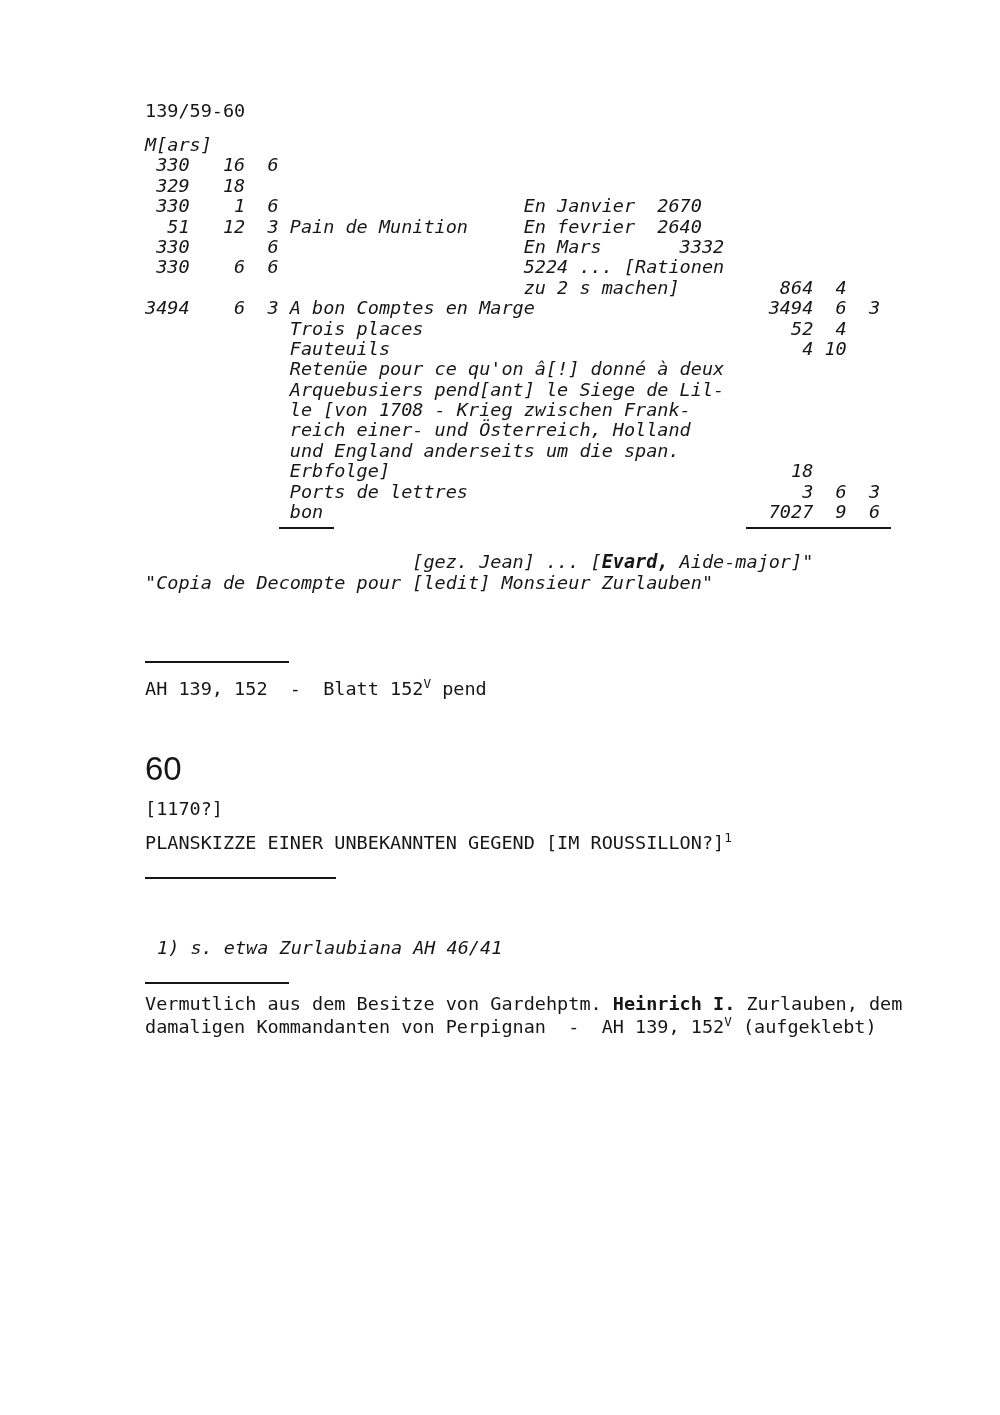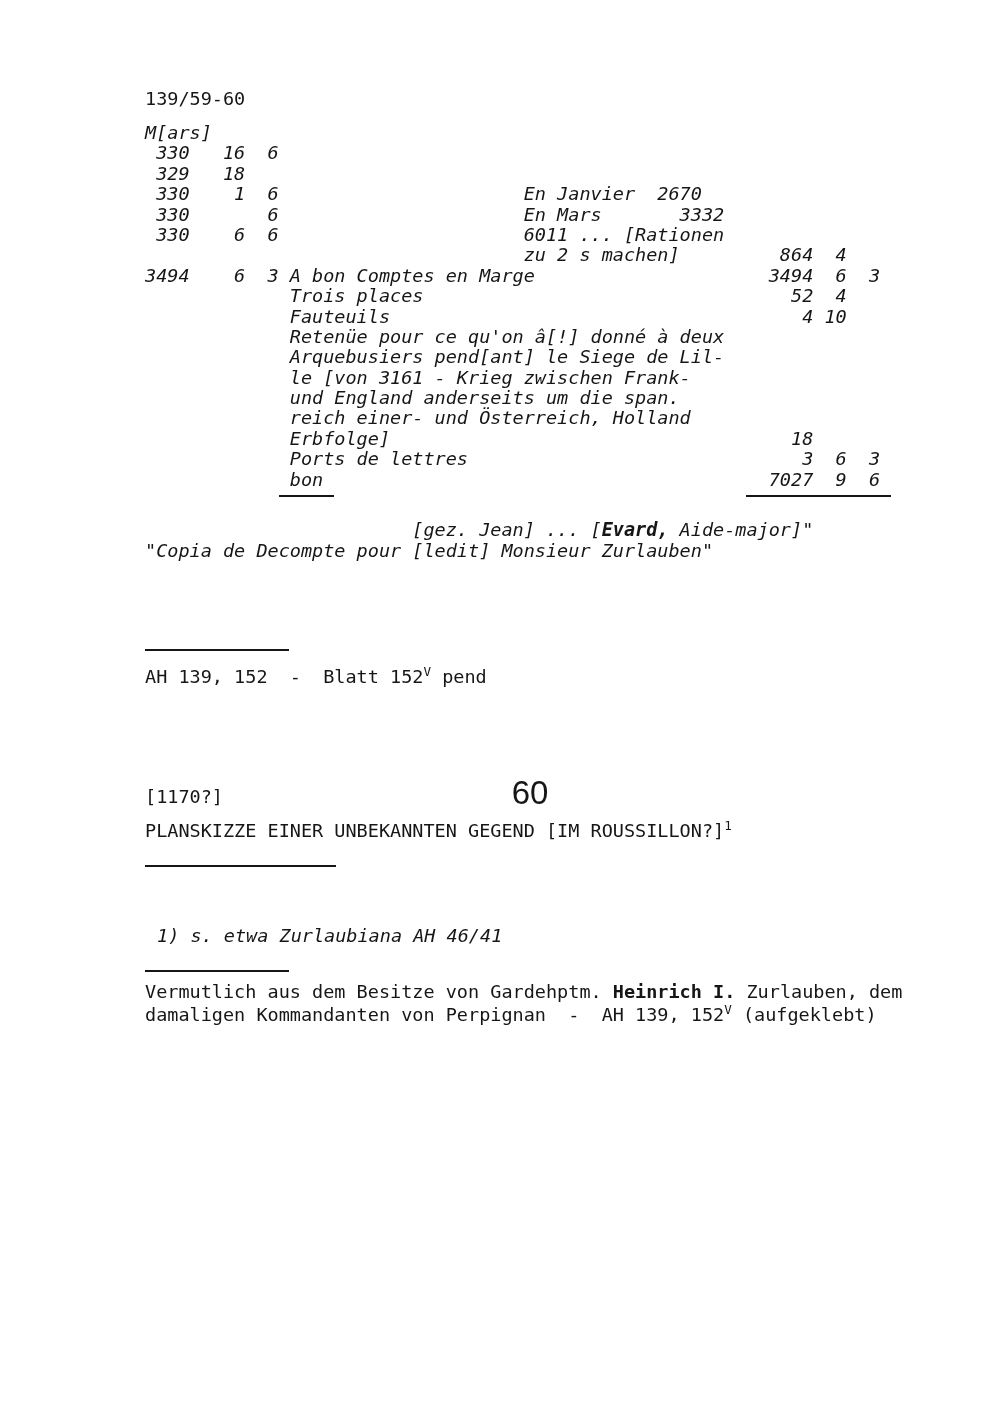--- a/index.html
+++ b/index.html
@@ -2,21 +2,21 @@
 <html><head>
 <meta charset="utf-8">
 <style>
   html,body { margin:0; padding:0; background:#e8e8e8; }
   .page {
     position:relative; width:1000px; height:1415px;
     background:#ffffff; color:#161616; overflow:hidden;
     font-family:"DejaVu Sans Mono", monospace;
   }
   .mono { font-family:"DejaVu Sans Mono", monospace; font-size:18.5px; }
-  .abs { position:absolute; }
+  .abs { position:absolute;margin-top:12px; }
 
   .folio { left:145px; top:88px; }
 
   .acct { left:145px; top:123px; font-style:italic; }
   .acct .ln { white-space:pre; height:20.4px; line-height:20.4px; }
 
   .rule-row { position:relative; height:13px; }
   .rr { position:absolute; top:5px; border-top:2px solid #161616; }
   .rr-bon { left:12ch; width:5ch; }
   .rr-total { left:54ch; width:13ch; }
@@ -27,21 +27,21 @@
 
   .hrule { border-top:2px solid #161616; height:0; }
   .hr1 { left:145px; top:649px; width:144px; }
   .hr2 { left:145px; top:865px; width:191px; }
   .hr3 { left:145px; top:970px; width:144px; }
 
   .refline { left:145px; top:666px; white-space:pre; }
   sup.sp { font-size:68%; vertical-align:super; line-height:0; }
 
   .num60 {
-    left:145px; top:776px; width:770px; text-align:center;
+    left:145px; top:740px; width:770px; text-align:left;
     font-family:"Liberation Sans", sans-serif; font-size:33px; line-height:34px;
   }
   .date1646 { left:145px; top:786px; }
   .title60 { left:145px; top:820px; white-space:pre; }
 
   .abbnote { left:145px; top:888px; font-style:italic; white-space:pre; }
   .fnote  { left:157px; top:925px; font-style:italic; white-space:pre; }
 
   .prov { left:145px; top:980px; }
   .prov .pln { white-space:pre; height:23.4px; line-height:23.4px; }
@@ -52,31 +52,32 @@
 
 <div class="page">
 
   <div class="abs mono folio">139/59-60</div>
 
   <div class="abs mono acct">
     <div class="ln">M[ars]</div>
     <div class="ln"> 330   16  6</div>
     <div class="ln"> 329   18</div>
     <div class="ln"> 330    1  6                      En Janvier  2670</div>
+    <div class="ln">  51   12  3 Pain de Munition     En fevrier  2640</div>
     <div class="ln"> 330       6                      En Mars       3332</div>
-    <div class="ln"> 330    6  6                      6011 ... [Rationen</div>
+    <div class="ln"> 330    6  6                      5224 ... [Rationen</div>
     <div class="ln">                                  zu 2 s machen]         864  4</div>
     <div class="ln">3494    6  3 A bon Comptes en Marge                     3494  6  3</div>
     <div class="ln">             Trois places                                 52  4</div>
     <div class="ln">             Fauteuils                                     4 10</div>
     <div class="ln">             Retenüe pour ce qu'on â[!] donné à deux</div>
     <div class="ln">             Arquebusiers pend[ant] le Siege de Lil-</div>
-    <div class="ln">             le [von 3161 - Krieg zwischen Frank-</div>
+    <div class="ln">             le [von 1708 - Krieg zwischen Frank-</div>
+    <div class="ln">             reich einer- und Österreich, Holland</div>
     <div class="ln">             und England anderseits um die span.</div>
-    <div class="ln">             reich einer- und Österreich, Holland</div>
     <div class="ln">             Erbfolge]                                    18</div>
     <div class="ln">             Ports de lettres                              3  6  3</div>
     <div class="ln">             bon                                        7027  9  6</div>
     <div class="rule-row">
       <span class="rr rr-bon"></span>
       <span class="rr rr-total"></span>
     </div>
 
     <div class="sig"><span>                        [gez. Jean] ... [</span><b>Evard,</b><span> Aide-major]"</span></div>
     <div class="copia">"Copia de Decompte pour [ledit] Monsieur Zurlauben"</div>

